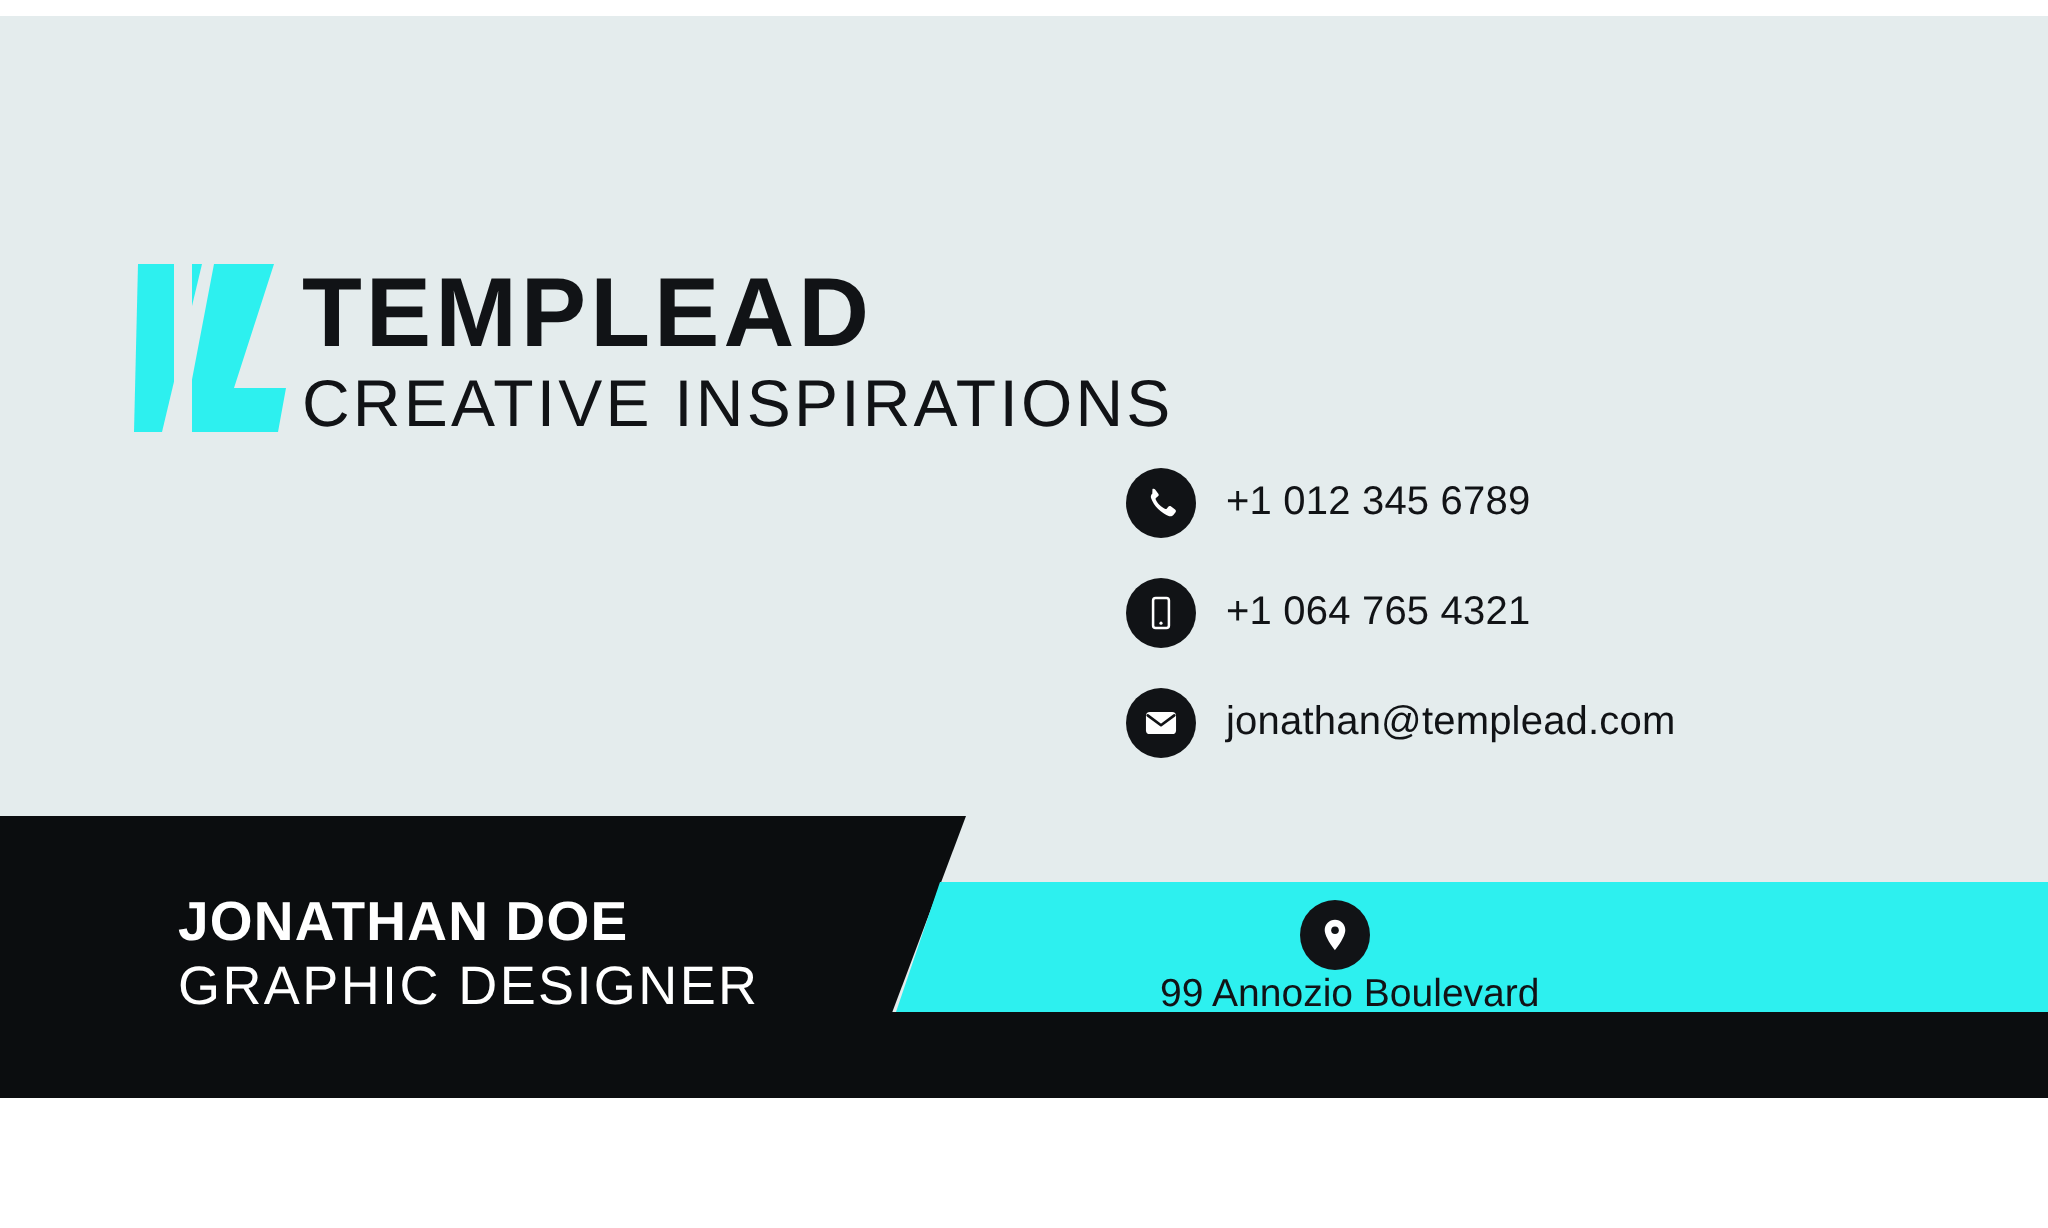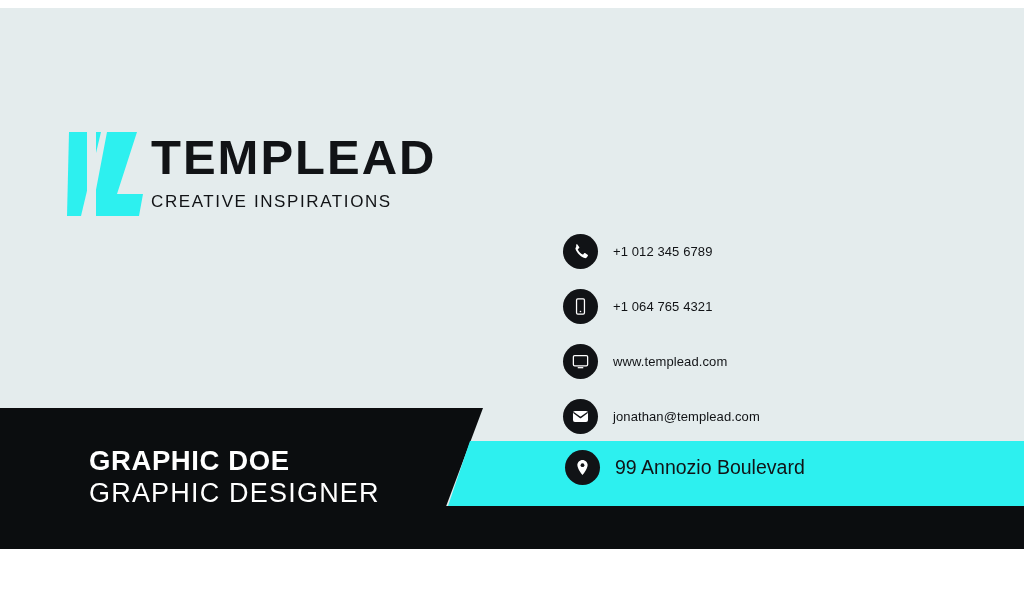--- a/index.html
+++ b/index.html
@@ -54,21 +54,21 @@
   }
   .brand-name {
     font-size: 49px;
     font-weight: bold;
     letter-spacing: 2.0px;
     color: #111316;
     line-height: 56px;
     white-space: nowrap;
   }
   .brand-tag {
-    font-size: 17px;
+    font-size: 33px;
     letter-spacing: 1.6px;
     color: #111316;
     line-height: 30px;
     white-space: nowrap;
     margin-top: 2px;
   }
   
   .contacts {
     position: absolute;
     left: 563px;
@@ -86,21 +86,21 @@
     border-radius: 50%;
     background: #111316;
     display: flex;
     align-items: center;
     justify-content: center;
     flex: 0 0 auto;
   }
   .contact-icon svg { display: block; }
   .contact-text {
     margin-left: 15px;
-    font-size: 13px;
+    font-size: 20px;
     color: #111316;
     white-space: nowrap;
     letter-spacing: 0.1px;
   }
   
   .banner {
     position: absolute;
     left: 0;
     top: 408px;
     width: 1024px;
@@ -152,20 +152,21 @@
     line-height: 30px;
     white-space: nowrap;
     margin-top: 1px;
   }
   .address-wrap {
     position: absolute;
     left: 565px;
     top: 42px;
     display: flex;
     align-items: center;
+    flex-direction: column;
   }
   .pin-icon {
     width: 35px;
     height: 35px;
     border-radius: 50%;
     background: #111316;
     display: flex;
     align-items: center;
     justify-content: center;
     flex: 0 0 auto;
@@ -222,50 +223,41 @@
       <div class="contact-row">
         <span class="contact-icon">
           <svg width="19" height="19" viewBox="0 0 24 24" xmlns="http://www.w3.org/2000/svg">
             <rect x="7" y="2.5" width="10" height="19" rx="1.6" fill="none" stroke="#ffffff" stroke-width="1.6"></rect>
             <circle cx="12" cy="18.4" r="1" fill="#ffffff"></circle>
           </svg>
         </span>
         <span class="contact-text">+1 064 765 4321</span>
       </div>
 
-      <div class="contact-row">
-        <span class="contact-icon">
-          <svg width="19" height="19" viewBox="0 0 24 24" xmlns="http://www.w3.org/2000/svg">
-            <rect x="3" y="4.5" width="18" height="13" rx="1.6" fill="none" stroke="#ffffff" stroke-width="1.6"></rect>
-            <rect x="8.5" y="19" width="7" height="1.6" fill="#ffffff"></rect>
-          </svg>
-        </span>
-        <span class="contact-text">www.templead.com</span>
-      </div>
 
       <div class="contact-row">
         <span class="contact-icon">
           <svg width="19" height="19" viewBox="0 0 24 24" xmlns="http://www.w3.org/2000/svg">
             <rect x="2.5" y="5" width="19" height="14" rx="2.5" fill="#ffffff"></rect>
             <path d="M3.6 7.2 12 13.4l8.4-6.2" fill="none" stroke="#111316" stroke-width="1.7" stroke-linecap="round" stroke-linejoin="round"></path>
           </svg>
         </span>
         <span class="contact-text">jonathan@templead.com</span>
       </div>
 
     </div>
   </div>
 
   <div class="banner">
     <div class="banner-black"></div>
     <div class="banner-black-lower"></div>
     <div class="cyan-strip"></div>
 
     <div class="person">
-      <div class="person-name">GRAPHIC DOE</div>
+      <div class="person-name">JONATHAN DOE</div>
       <div class="person-role">GRAPHIC DESIGNER</div>
     </div>
 
     <div class="address-wrap">
       <span class="pin-icon">
         <svg width="19" height="19" viewBox="0 0 24 24" xmlns="http://www.w3.org/2000/svg">
           <path d="M12 2.4c-3.6 0-6.5 2.9-6.5 6.5 0 4.9 6.5 12.7 6.5 12.7s6.5-7.8 6.5-12.7c0-3.6-2.9-6.5-6.5-6.5z" fill="#ffffff"></path>
           <circle cx="12" cy="9" r="2.4" fill="#111316"></circle>
         </svg>
       </span>

